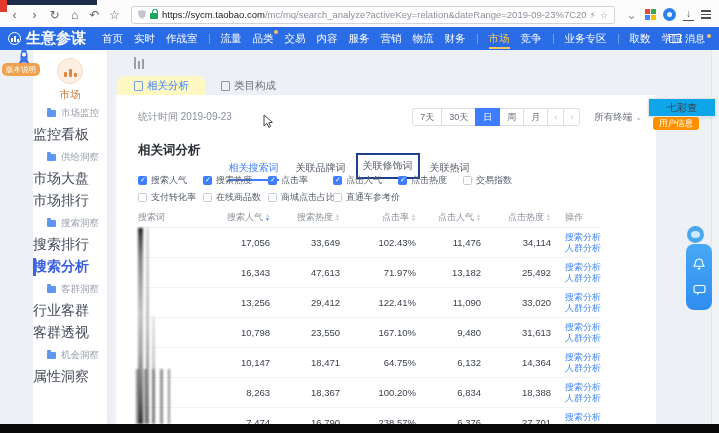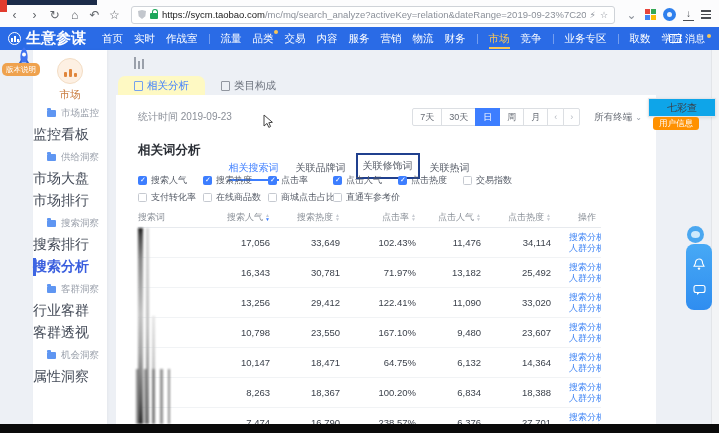--- a/index.html
+++ b/index.html
@@ -115,21 +115,21 @@
   .tbl{position:absolute;left:22px;right:55px;top:112px;bottom:0;overflow:hidden;}
   .trow{display:flex;align-items:center;}
   .thead{height:20px;border-bottom:1px solid #e7eaee;font-size:9px;color:#8b9199;}
   .tr{height:29px;border-bottom:1px solid #f1f3f5;font-size:9.5px;color:#3c424c;}
   .c0{width:60px;flex:none;}
   .c1{width:72px;flex:none;text-align:right;}
   .c2{width:70px;flex:none;text-align:right;}
   .c3{width:76px;flex:none;text-align:right;}
   .c4{width:65px;flex:none;text-align:right;}
   .c5{width:70px;flex:none;text-align:right;}
-  .c6{width:58px;flex:none;padding-left:14px;box-sizing:border-box;text-align:center;}
+  .c6{width:58px;flex:none;padding-left:14px;box-sizing:border-box;}
   .sorter{display:inline-flex;flex-direction:column;margin-left:2px;vertical-align:middle;}
   .sorter i{font-size:5px;line-height:4px;color:#c8ccd2;font-style:normal;}
   .sorter i.on{color:#3d7eff;}
   .act{display:flex;flex-direction:column;}
   .act span{color:#4186f5;font-size:9px;line-height:11px;cursor:pointer;white-space:nowrap;}
 
   
   .redact{position:absolute;left:20px;top:133px;width:34px;height:196px;pointer-events:none;filter:blur(1.1px);
     background-image:
       linear-gradient(180deg,#1f1f1f 0%,#4a4a4a 4%,#8a8a8a 16%,#c4c4c4 44%,#a5a5a5 64%,#5e5e5e 88%,#2c2c2c 100%),
@@ -406,21 +406,21 @@
             <span class="c4">11,476</span>
             <span class="c5">34,114</span>
             <span class="c6 act">
               <span>搜索分析</span>
               <span>人群分析</span>
             </span>
           </div>
           <div class="trow tr">
             <span class="c0"></span>
             <span class="c1">16,343</span>
-            <span class="c2">30,781</span>
+            <span class="c2">47,613</span>
             <span class="c3">71.97%</span>
             <span class="c4">13,182</span>
             <span class="c5">25,492</span>
             <span class="c6 act">
               <span>搜索分析</span>
               <span>人群分析</span>
             </span>
           </div>
           <div class="trow tr">
             <span class="c0"></span>
@@ -433,21 +433,21 @@
               <span>搜索分析</span>
               <span>人群分析</span>
             </span>
           </div>
           <div class="trow tr">
             <span class="c0"></span>
             <span class="c1">10,798</span>
             <span class="c2">23,550</span>
             <span class="c3">167.10%</span>
             <span class="c4">9,480</span>
-            <span class="c5">23,607</span>
+            <span class="c5">31,613</span>
             <span class="c6 act">
               <span>搜索分析</span>
               <span>人群分析</span>
             </span>
           </div>
           <div class="trow tr">
             <span class="c0"></span>
             <span class="c1">10,147</span>
             <span class="c2">18,471</span>
             <span class="c3">64.75%</span>

